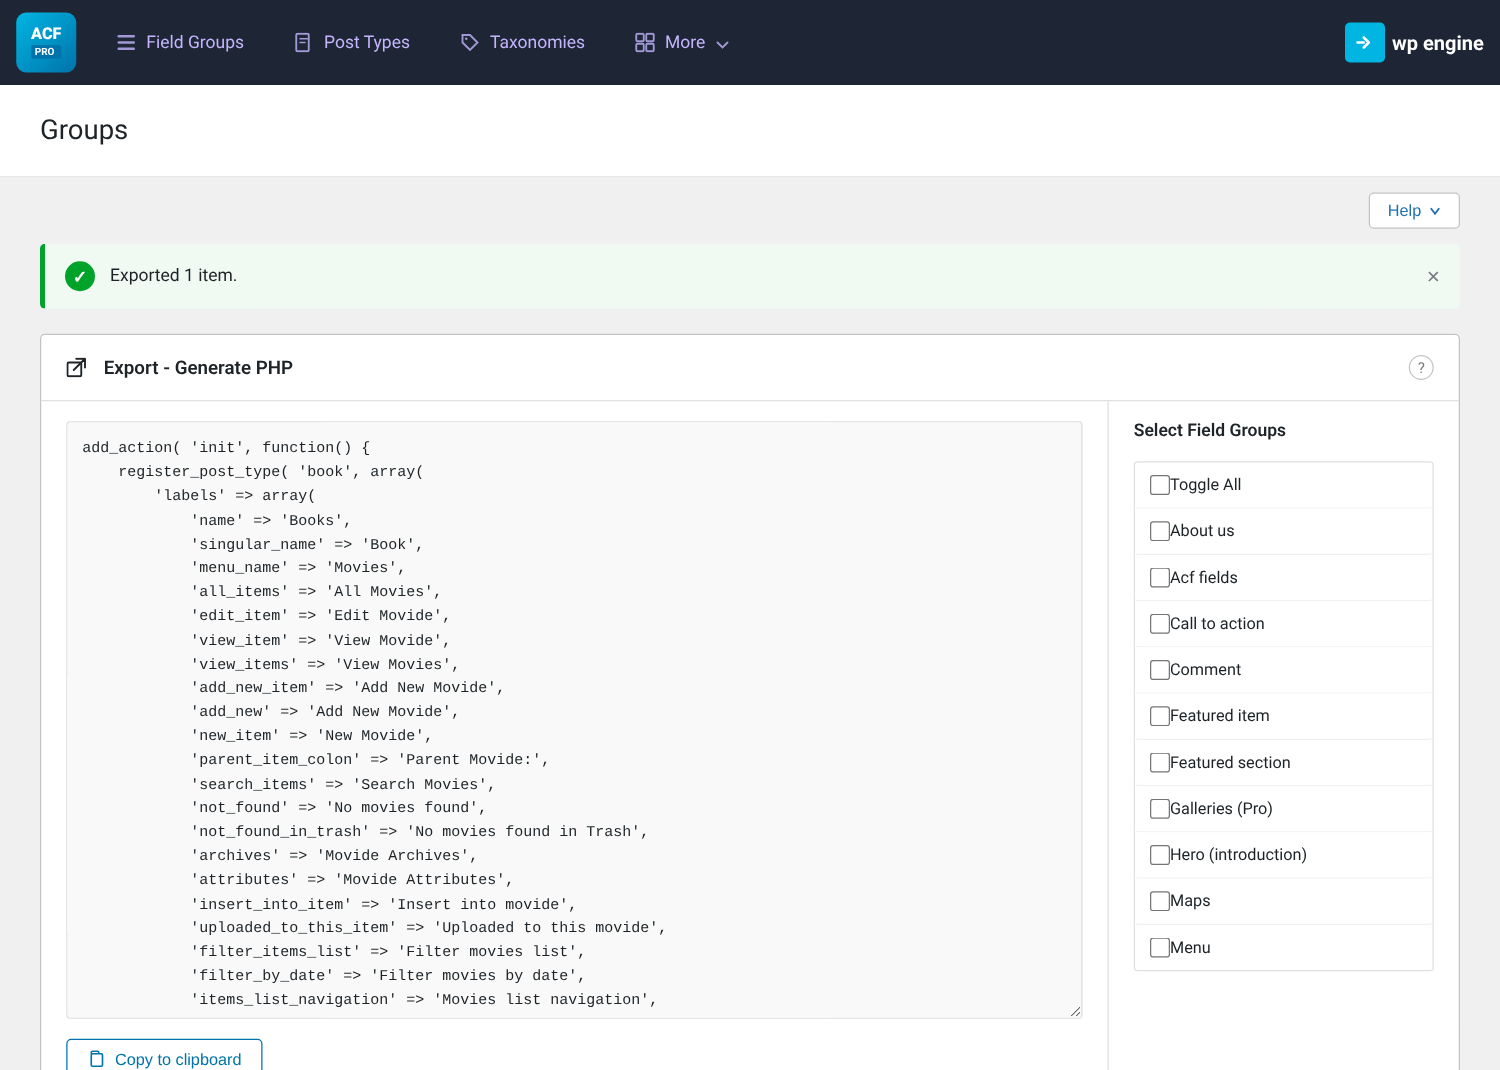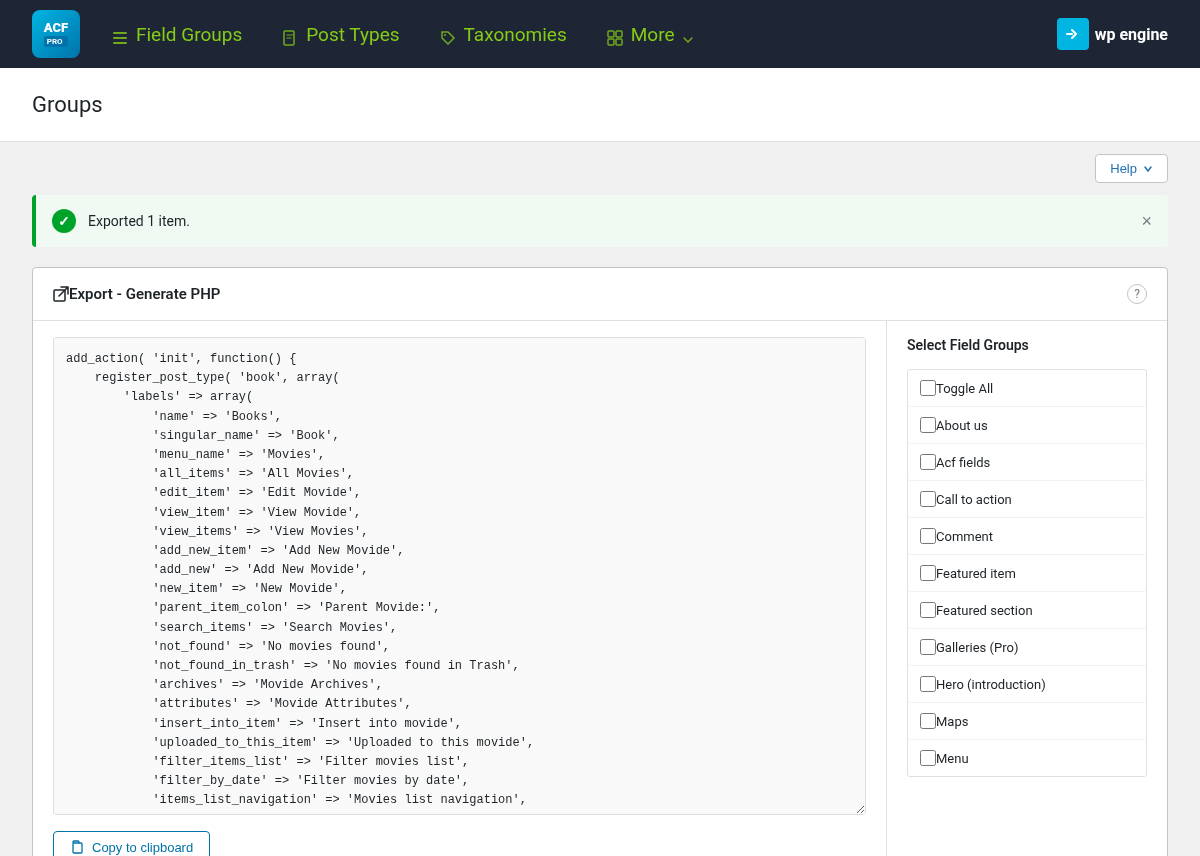--- a/index.html
+++ b/index.html
@@ -4,21 +4,21 @@
   <style>
     * { box-sizing: border-box; margin: 0; padding: 0; }
     body { font-family: -apple-system, BlinkMacSystemFont, 'Segoe UI', Roboto, sans-serif; background: #f0f0f1; min-height: 856px; }
 
     
     .top-nav {
       background: #1e2535;
       height: 68px;
       display: flex;
       align-items: center;
-      padding: 0 32px;
+      padding: 0 13px;
       gap: 8px;
     }
     .nav-logo {
       width: 48px;
       height: 48px;
       background: linear-gradient(135deg, #00b5e2, #0073aa);
       border-radius: 8px;
       display: flex;
       align-items: center;
       justify-content: center;
@@ -37,25 +37,25 @@
       color: white;
       font-size: 8px;
       padding: 1px 3px;
       border-radius: 2px;
       font-weight: 700;
     }
     .nav-item {
       display: flex;
       align-items: flex-end;
       gap: 8px;
-      color: #84cc16;
+      color: #c4b5fd;
       padding: 8px 16px;
       border-radius: 4px;
       cursor: pointer;
-      font-size: 19px;
+      font-size: 14px;
       text-decoration: none;
       transition: background 0.15s;
     }
     .nav-item svg { opacity: 0.8; }
     .nav-spacer { flex: 1; }
     .wp-engine-logo {
       display: flex;
       align-items: center;
       gap: 6px;
       color: white;
@@ -163,21 +163,21 @@
     .export-panel-header {
       display: flex;
       align-items: center;
       justify-content: space-between;
       padding: 16px 20px;
       border-bottom: 1px solid #e0e0e0;
     }
     .export-panel-title {
       display: flex;
       align-items: center;
-      gap: 0;
+      gap: 14px;
       font-size: 15px;
       font-weight: 600;
       color: #1d2327;
     }
     .help-circle {
       width: 20px;
       height: 20px;
       border: 1px solid #c3c4c7;
       border-radius: 50%;
       display: flex;

